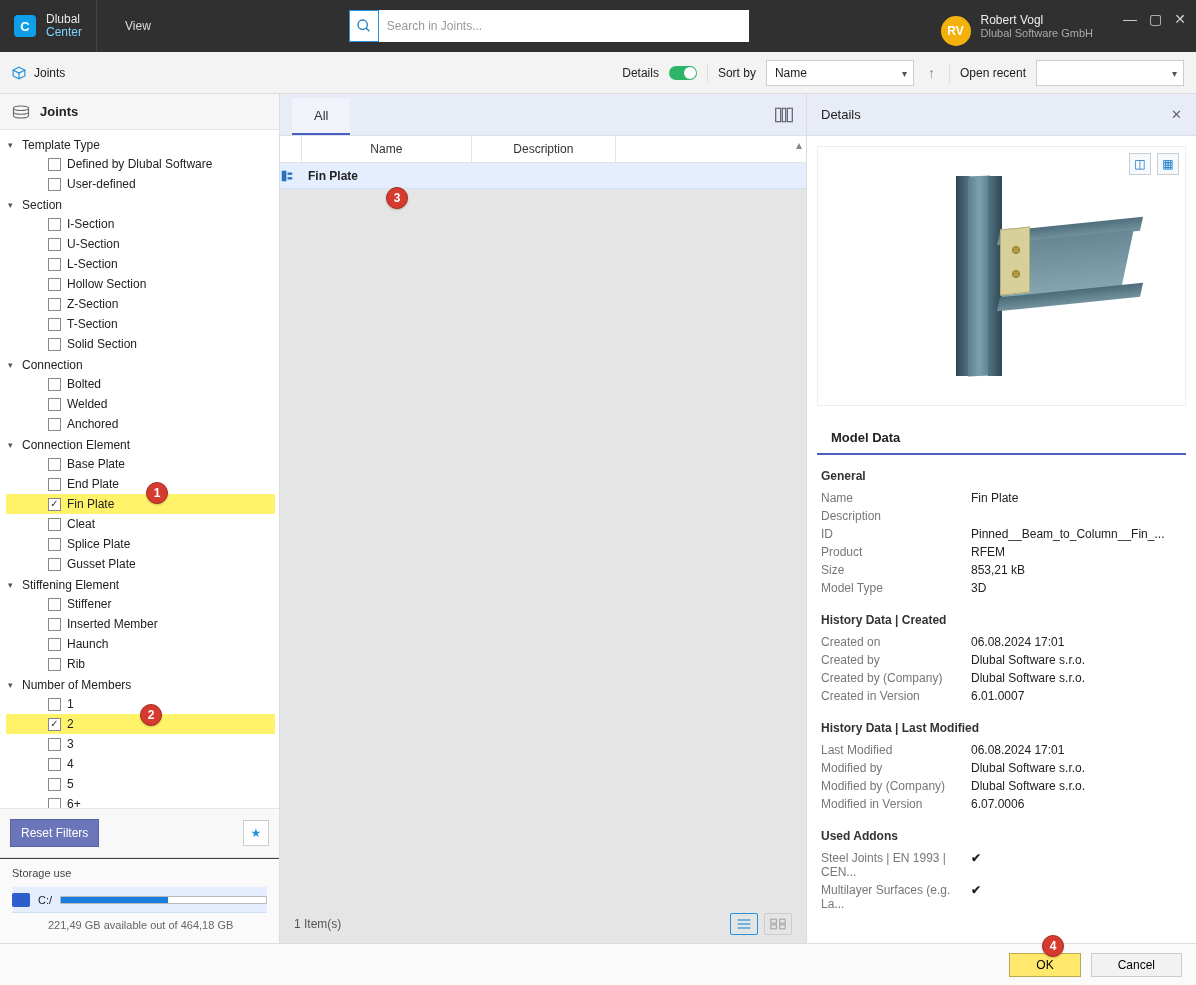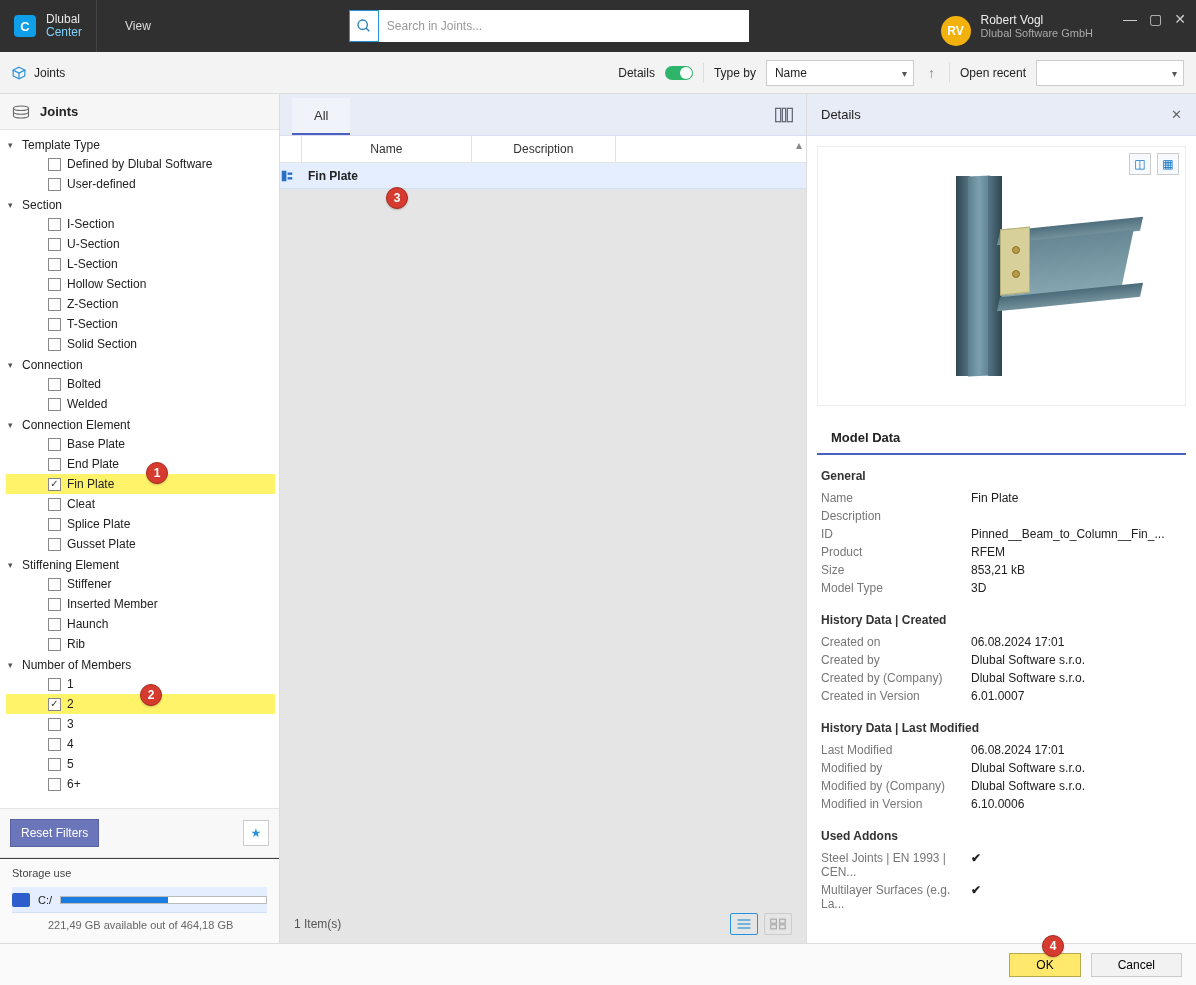--- a/index.html
+++ b/index.html
@@ -167,21 +167,21 @@
         </svg>
     </span>
     <span>Joints</span>
   </div>
   <div class="tb-right">
     <span>Details</span>
     <div class="toggle">
         <div class="knob"></div>
       </div>
     <span style="border-left:1px solid #ddd;height:20px;"></span>
-    <span>Type by</span>
+    <span>Sort by</span>
     <div class="sortby-select">
       <span>Name</span>
       <span class="chev-down">▾</span>
     </div>
     <span class="arrow-up">↑</span>
     <span style="border-left:1px solid #ddd;height:20px;"></span>
     <span>Open recent</span>
     <div class="open-recent">
       <span class="chev-down">▾</span>
     </div>
@@ -259,20 +259,24 @@
             <span class="chev">▾</span>
             <span>Connection</span>
           </div>
         <div class="fitem">
             <span class="cb"></span>
             <span>Bolted</span>
           </div>
         <div class="fitem">
             <span class="cb"></span>
             <span>Welded</span>
+          </div>
+        <div class="fitem">
+            <span class="cb"></span>
+            <span>Anchored</span>
           </div>
       </div>
 
       <div class="fgroup" style="position:relative;">
         <div class="fhead">
             <span class="chev">▾</span>
             <span>Connection Element</span>
           </div>
         <div class="fitem">
             <span class="cb"></span>
@@ -511,21 +515,21 @@
         <div class="d-kv">
             <span class="k">Modified by</span>
             <span class="v">Dlubal Software s.r.o.</span>
           </div>
         <div class="d-kv">
             <span class="k">Modified by (Company)</span>
             <span class="v">Dlubal Software s.r.o.</span>
           </div>
         <div class="d-kv">
             <span class="k">Modified in Version</span>
-            <span class="v">6.10.0006</span>
+            <span class="v">6.07.0006</span>
           </div>
       </div>
       <div class="d-group">
         <div class="d-gtitle">Used Addons</div>
         <div class="d-kv">
             <span class="k">Steel Joints | EN 1993 | CEN...</span>
             <span class="v check">✔</span>
           </div>
         <div class="d-kv">
             <span class="k">Multilayer Surfaces (e.g. La...</span>

